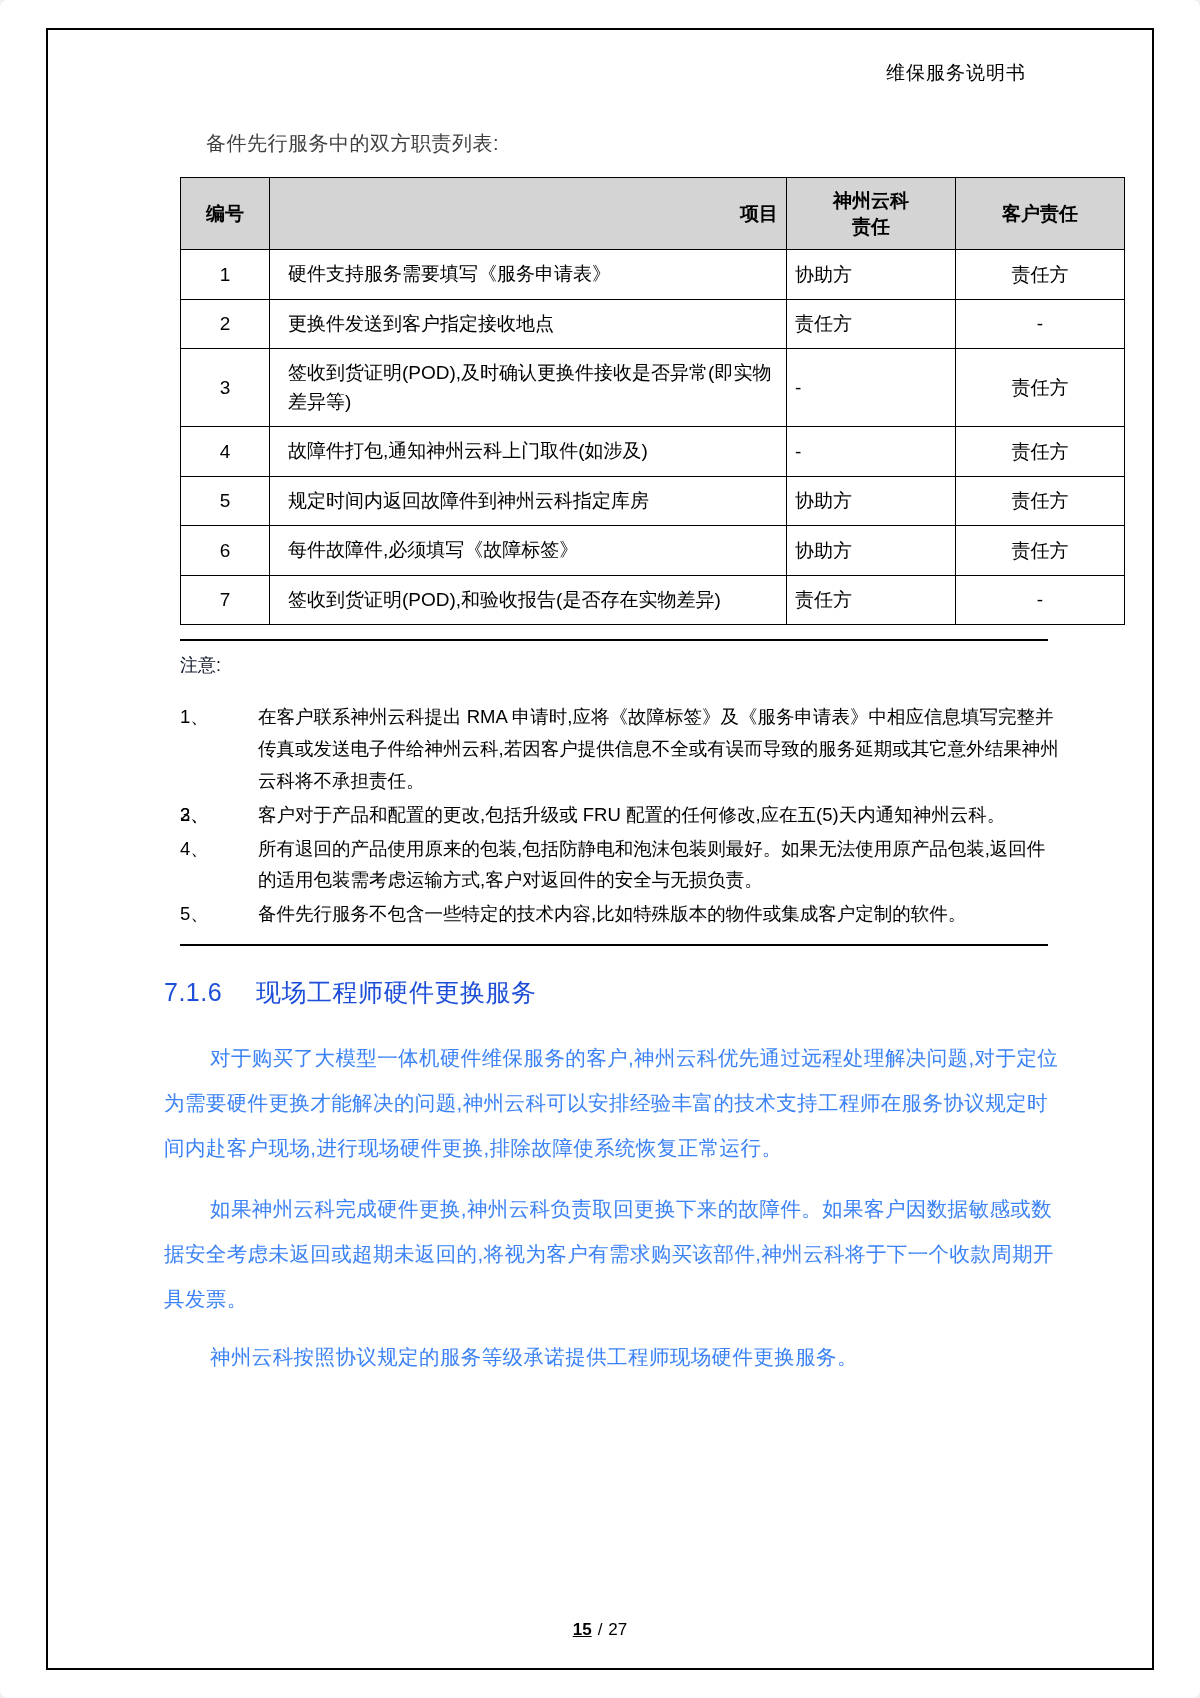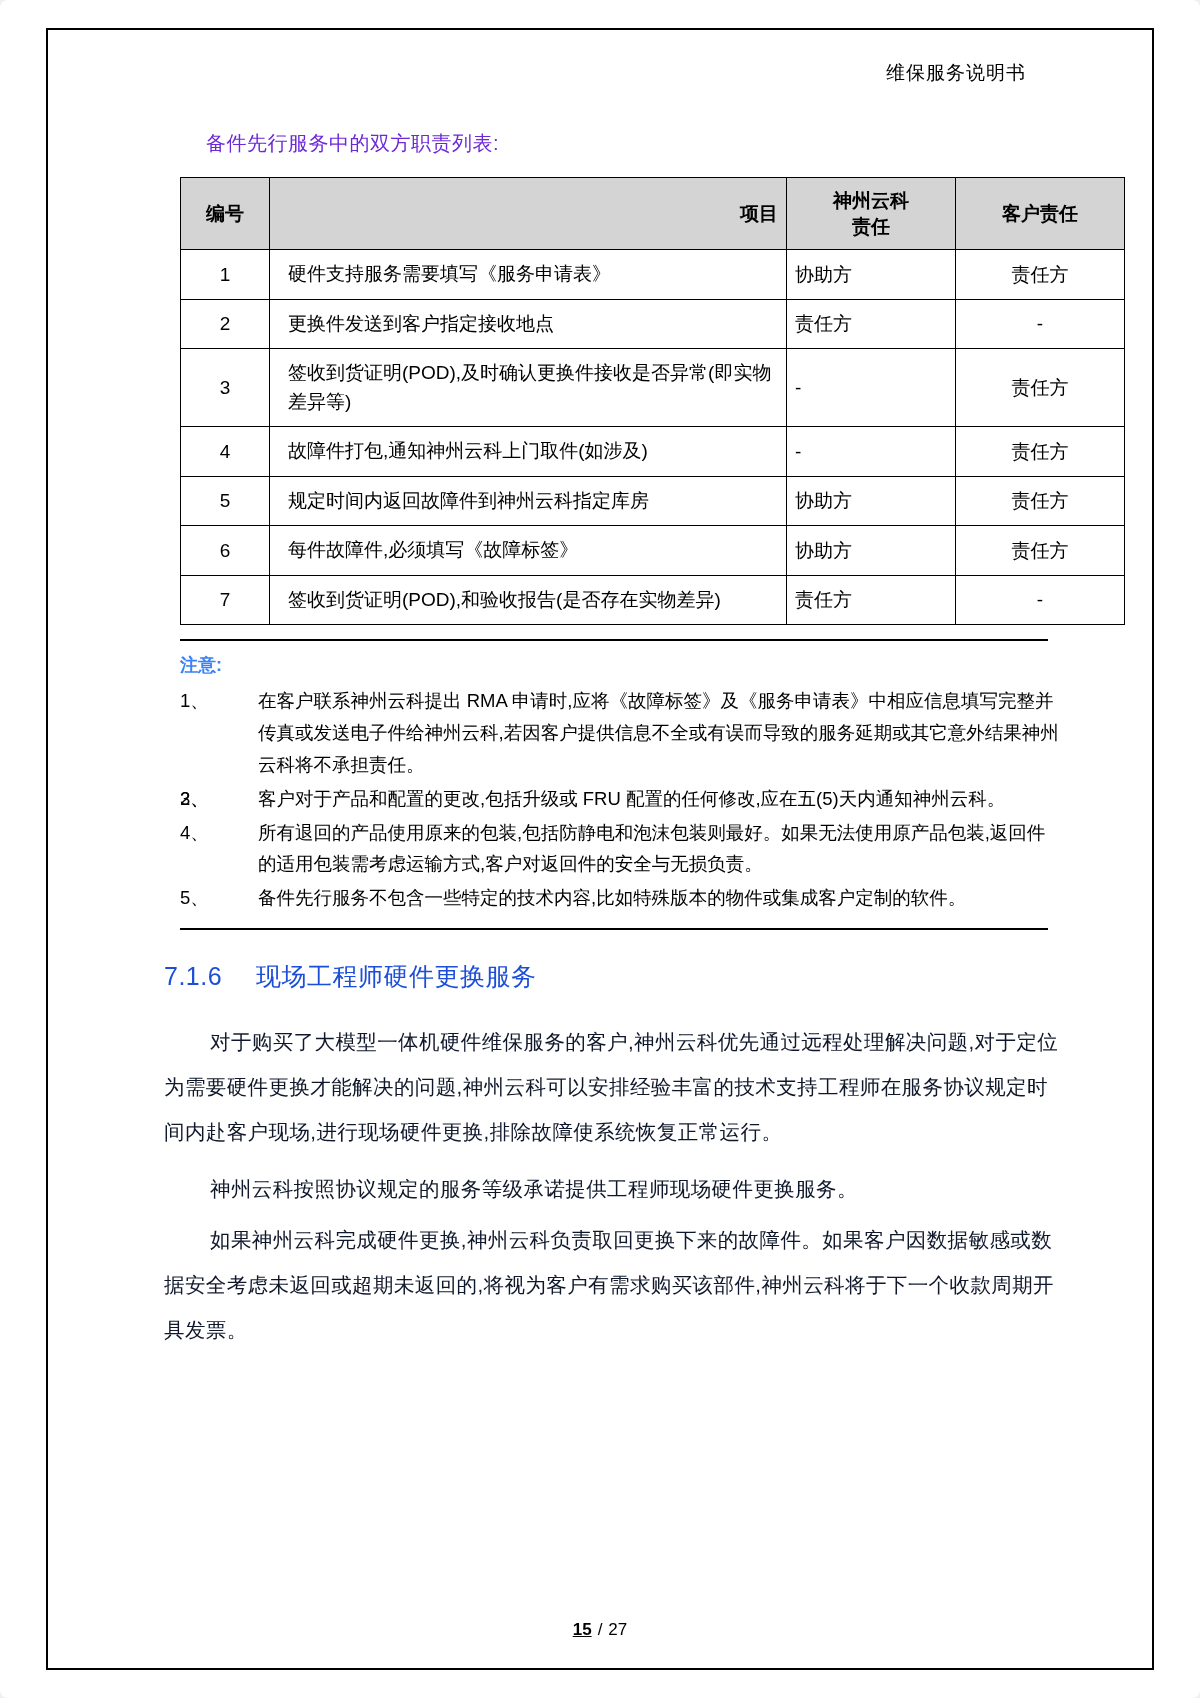--- a/index.html
+++ b/index.html
@@ -38,21 +38,21 @@
   .doc-header {
     text-align: right;
     font-size: 19px;
     color: #000;
     letter-spacing: 1px;
     padding-right: 56px;
     margin-bottom: 44px;
   }
   .intro-line {
     font-size: 20px;
-    color: #6d28d9;
+    color: #404040;
     margin: 8px 0 20px 88px;
     letter-spacing: 0.5px;
   }
   table.resp-table {
     border-collapse: collapse;
     width: 868px;
     margin-left: 62px;
     table-layout: fixed;
   }
   table.resp-table td, table.resp-table th {
@@ -74,23 +74,23 @@
   .col-r2 { width: 152px; text-align: center; }
 
   .note-rule {
     width: 868px;
     margin: 14px 0 0 62px;
     border: none;
     border-top: 2.5px solid #000;
   }
   .note-title {
     font-size: 18px;
-    font-weight: bold;
-    margin: 12px 0 8px 62px;
-    color: #3b82f6;
+    font-weight: normal;
+    margin: 12px 0 24px 62px;
+    color: #0f172a;
   }
   ol.notes {
     list-style: none;
     margin: 0 0 0 62px;
     padding: 0;
     width: 880px;
   }
   ol.notes li {
     font-size: 18.5px;
     line-height: 1.72;
@@ -113,21 +113,21 @@
   h2.section {
     font-size: 25px;
     font-weight: normal;
     color: #1d4ed8;
     margin: 30px 0 26px 46px;
     letter-spacing: 0.5px;
   }
   h2.section .sec-num { margin-right: 34px; }
   p.body-para {
     font-size: 20.5px;
-    color: #0f172a;
+    color: #3b82f6;
     line-height: 2.2;
     margin: 0 0 16px 46px;
     width: 900px;
     text-indent: 46px;
     letter-spacing: 0.4px;
   }
   p.body-para.tight {
     line-height: 1.9;
     margin-bottom: 8px;
   }
@@ -238,21 +238,21 @@
       </li>
     </ol>
 
     <hr class="notes-rule-bottom">
 
     <h2 class="section">
       <span class="sec-num">7.1.6</span><span>现场工程师硬件更换服务</span>
     </h2>
 
     <p class="body-para">对于购买了大模型一体机硬件维保服务的客户,神州云科优先通过远程处理解决问题,对于定位为需要硬件更换才能解决的问题,神州云科可以安排经验丰富的技术支持工程师在服务协议规定时间内赴客户现场,进行现场硬件更换,排除故障使系统恢复正常运行。</p>
+    <p class="body-para">如果神州云科完成硬件更换,神州云科负责取回更换下来的故障件。如果客户因数据敏感或数据安全考虑未返回或超期未返回的,将视为客户有需求购买该部件,神州云科将于下一个收款周期开具发票。</p>
     <p class="body-para tight">神州云科按照协议规定的服务等级承诺提供工程师现场硬件更换服务。</p>
-    <p class="body-para">如果神州云科完成硬件更换,神州云科负责取回更换下来的故障件。如果客户因数据敏感或数据安全考虑未返回或超期未返回的,将视为客户有需求购买该部件,神州云科将于下一个收款周期开具发票。</p>
 
   </div>
 
   <div class="page-num">
     <b>15</b><span class="sep">/</span><span>27</span>
   </div>
 </div>
 
 </body></html>

